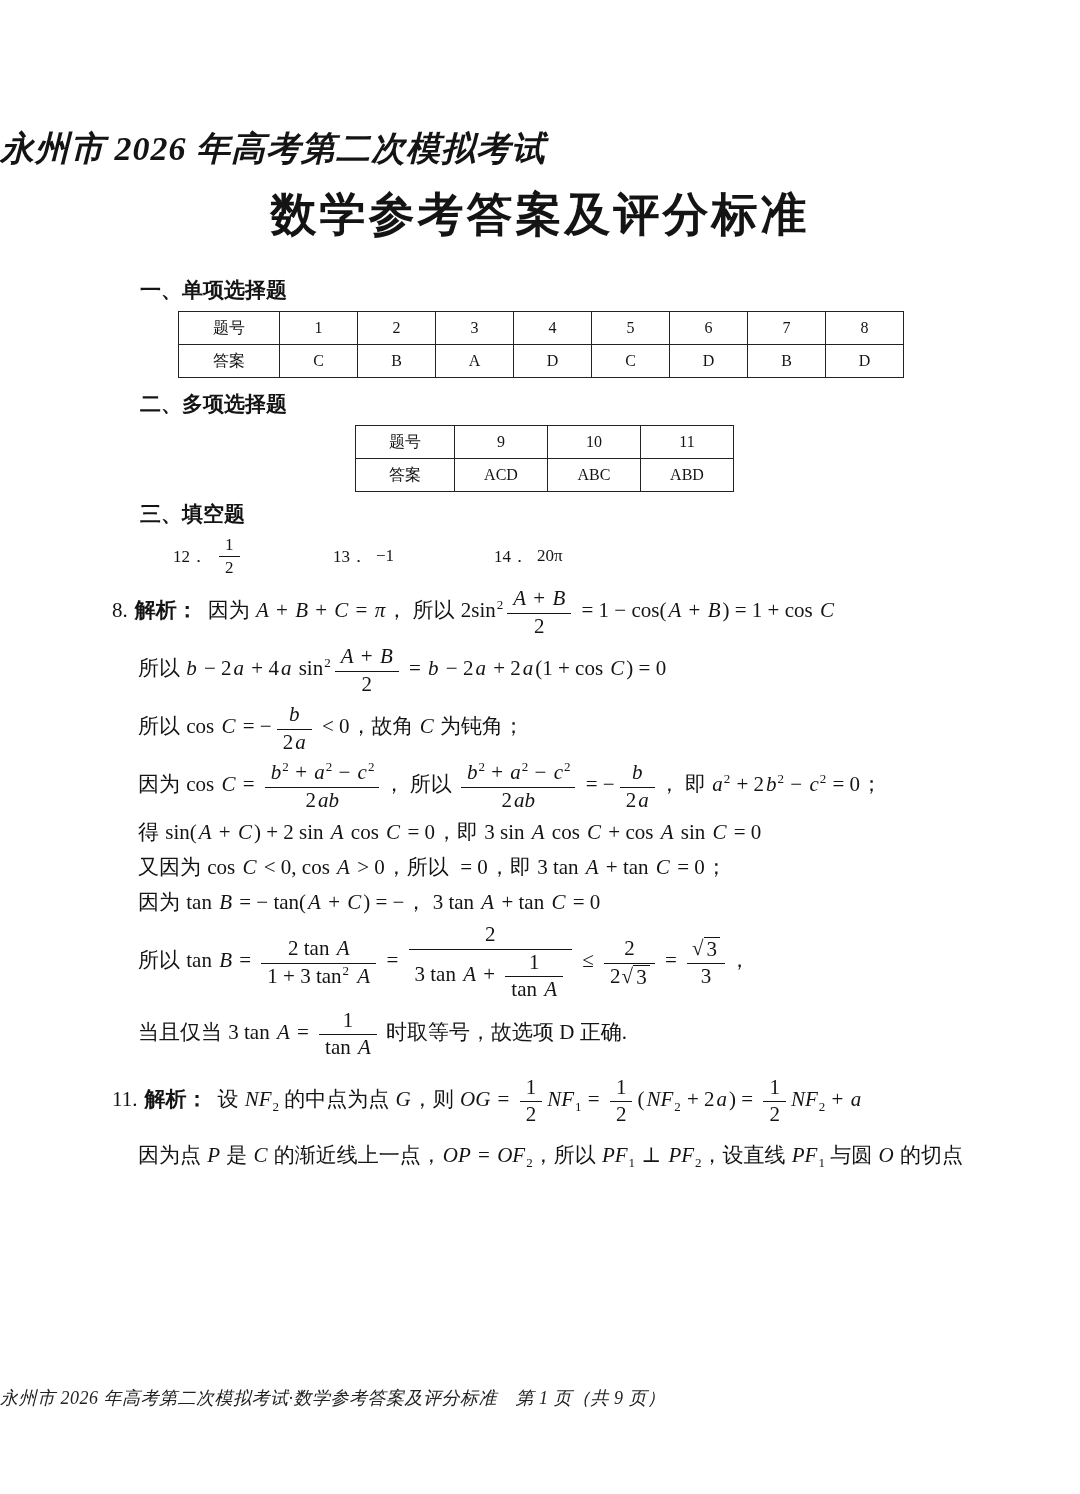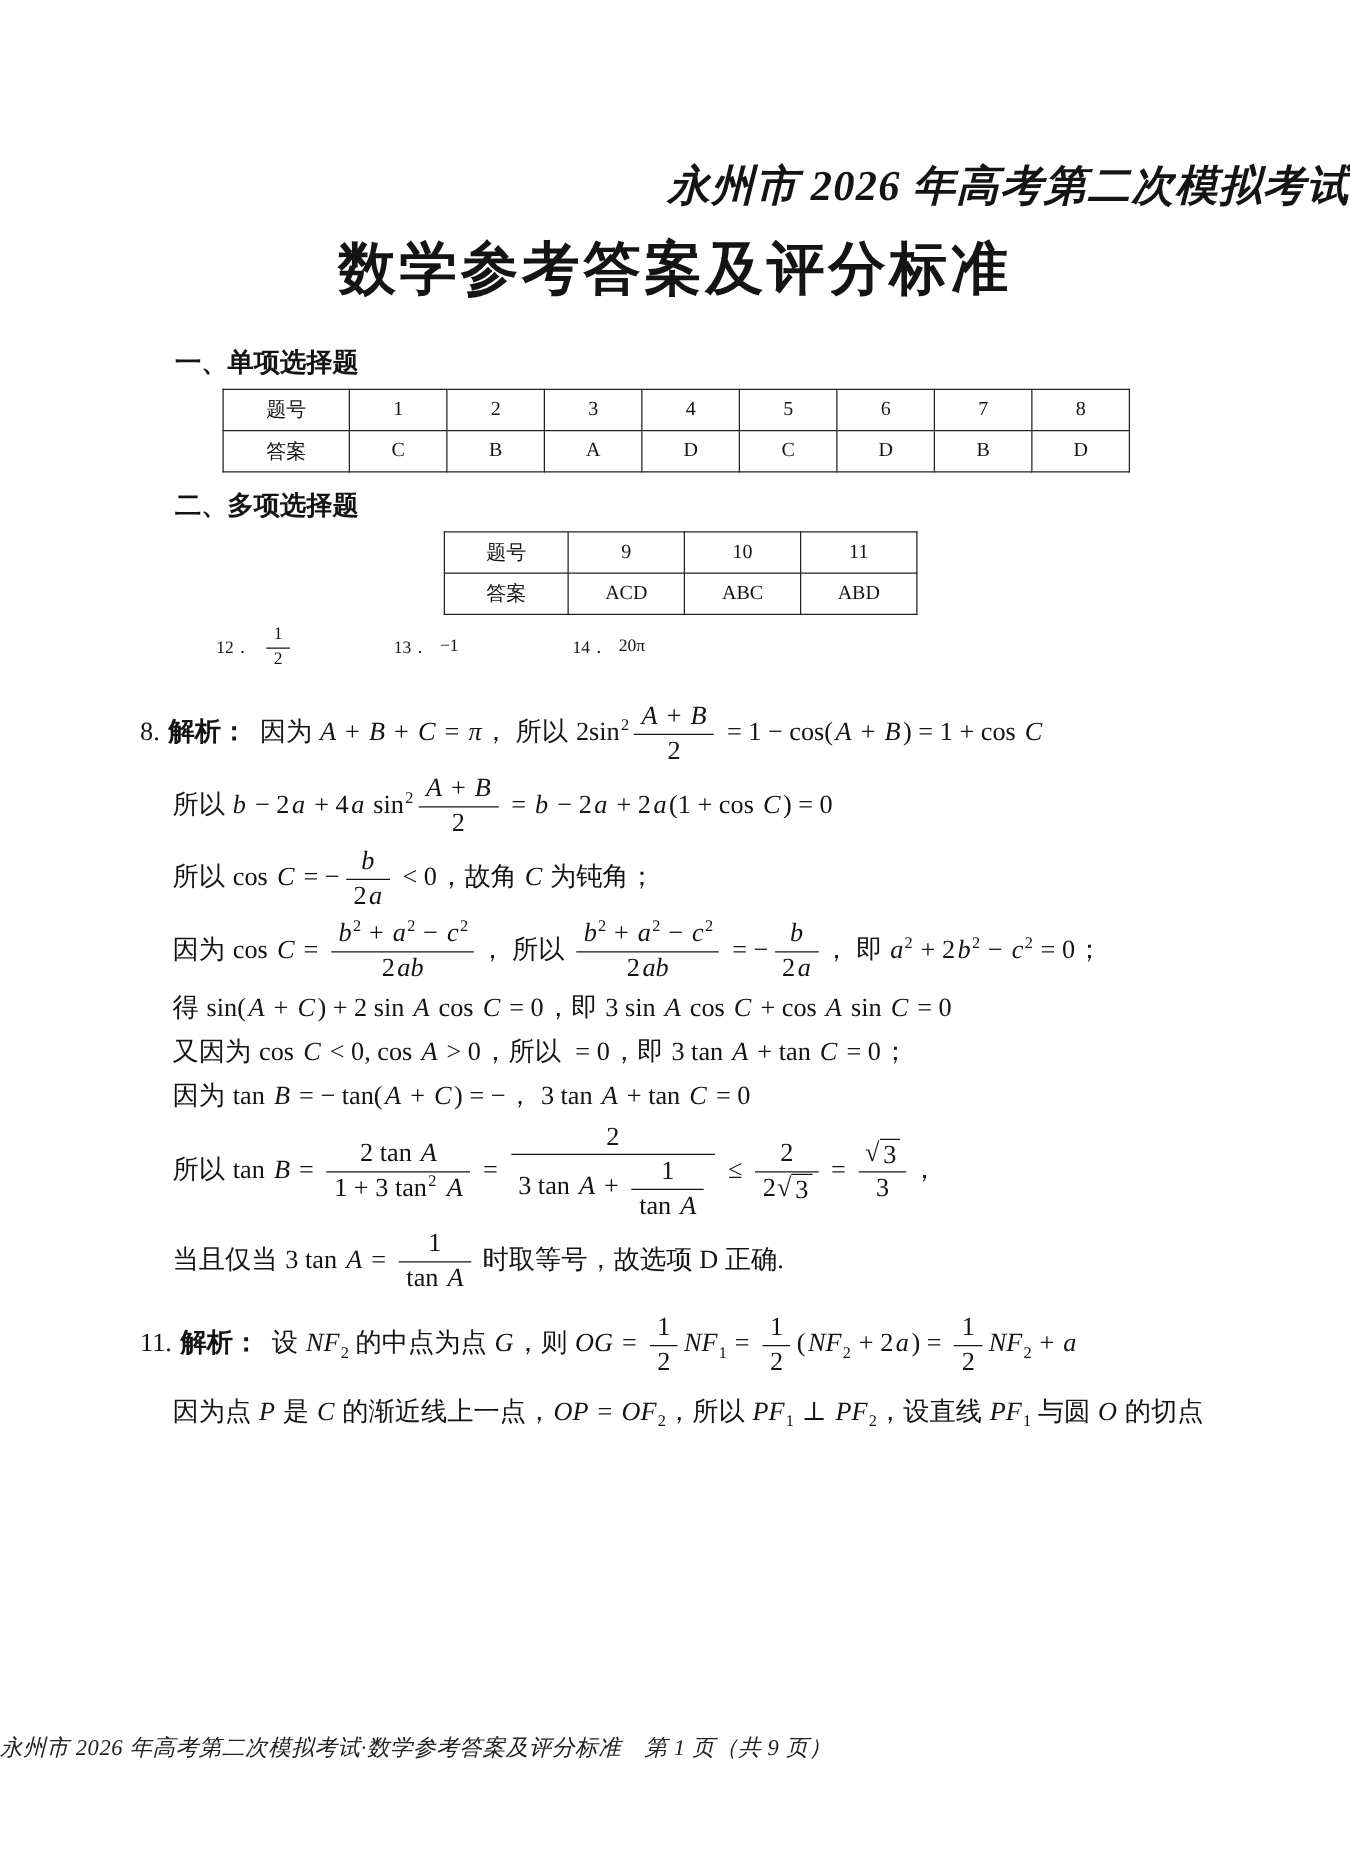--- a/index.html
+++ b/index.html
@@ -3,21 +3,21 @@
 <meta charset="utf-8">
 <style>
   html,body{margin:0;padding:0;background:#e8e8e8;}
   .page{
     width:1080px;height:1494px;position:relative;margin:0 auto;
     background:#ffffff;color:#141414;overflow:hidden;
     font-family:"Liberation Serif","DejaVu Serif",serif;
     padding-top:126px;box-sizing:border-box;
   }
   .title1{
-    margin:0 0 12px 0;text-align:right;font-size:34px;font-weight:600;
+    margin:0 0 12px 0;text-align:left;font-size:34px;font-weight:600;
     font-style:italic;font-family:"Liberation Serif","DejaVu Serif",serif;
     letter-spacing:1px;
   }
   .title2{
     margin:0 0 30px 0;text-align:center;font-size:46px;font-weight:900;
     font-style:normal;font-family:"Liberation Sans","DejaVu Sans",sans-serif;
     letter-spacing:3px;
   }
   .sec-head{
     font-family:"Liberation Sans","DejaVu Sans",sans-serif;font-weight:700;
@@ -26,21 +26,21 @@
   table{border-collapse:collapse;table-layout:fixed;}
   .t1{margin:0 0 12px 178px;}
   .t2{margin:0 0 8px 355px;}
   td{
     border:1.6px solid #222;text-align:center;vertical-align:middle;
     font-size:16px;height:32px;padding:0;
   }
   .t1 td{width:77px;} .t1 td.lab{width:100px;}
   .t2 td{width:92px;} .t2 td.lab{width:98px;}
   .fill-row{
-    margin:6px 0 26px 173px;display:flex;align-items:center;font-size:14px;
+    margin:6px 0 10px 173px;display:flex;align-items:center;font-size:17px;gap:18px;
   }
   .fill-item{display:inline-flex;align-items:center;}
   .fill-item.w1{width:142px;} .fill-item.w2{width:143px;}
   .fill-label{padding-right:8px;}
   
   .sol{font-size:21px;}
   .sol-8 .sol-line{margin:7px 0 7px 138px;}
   .sol-11{margin-top:16px;}
   .sol-11 .sol-line{margin:15px 0 15px 138px;}
   .sol-line{line-height:1.32;}
@@ -117,20 +117,21 @@
     </tr>
     <tr>
       <td class="lab">答案</td>
       <td>ACD</td>
       <td>ABC</td>
       <td>ABD</td>
     </tr>
   </tbody>
     </table>
 
+  <div class="sec-head">三、填空题</div>
   <div class="fill-row">
     <span class="fill-item w1">
       <span class="fill-label">12．</span>
       <span class="fline"><span class="frac">
             <span class="fn"><span class="tk-u">1</span></span>
             <span class="fd"><span class="tk-u">2</span></span>
           </span></span>
     </span>
     <span class="fill-item w2">
       <span class="fill-label">13．</span>

